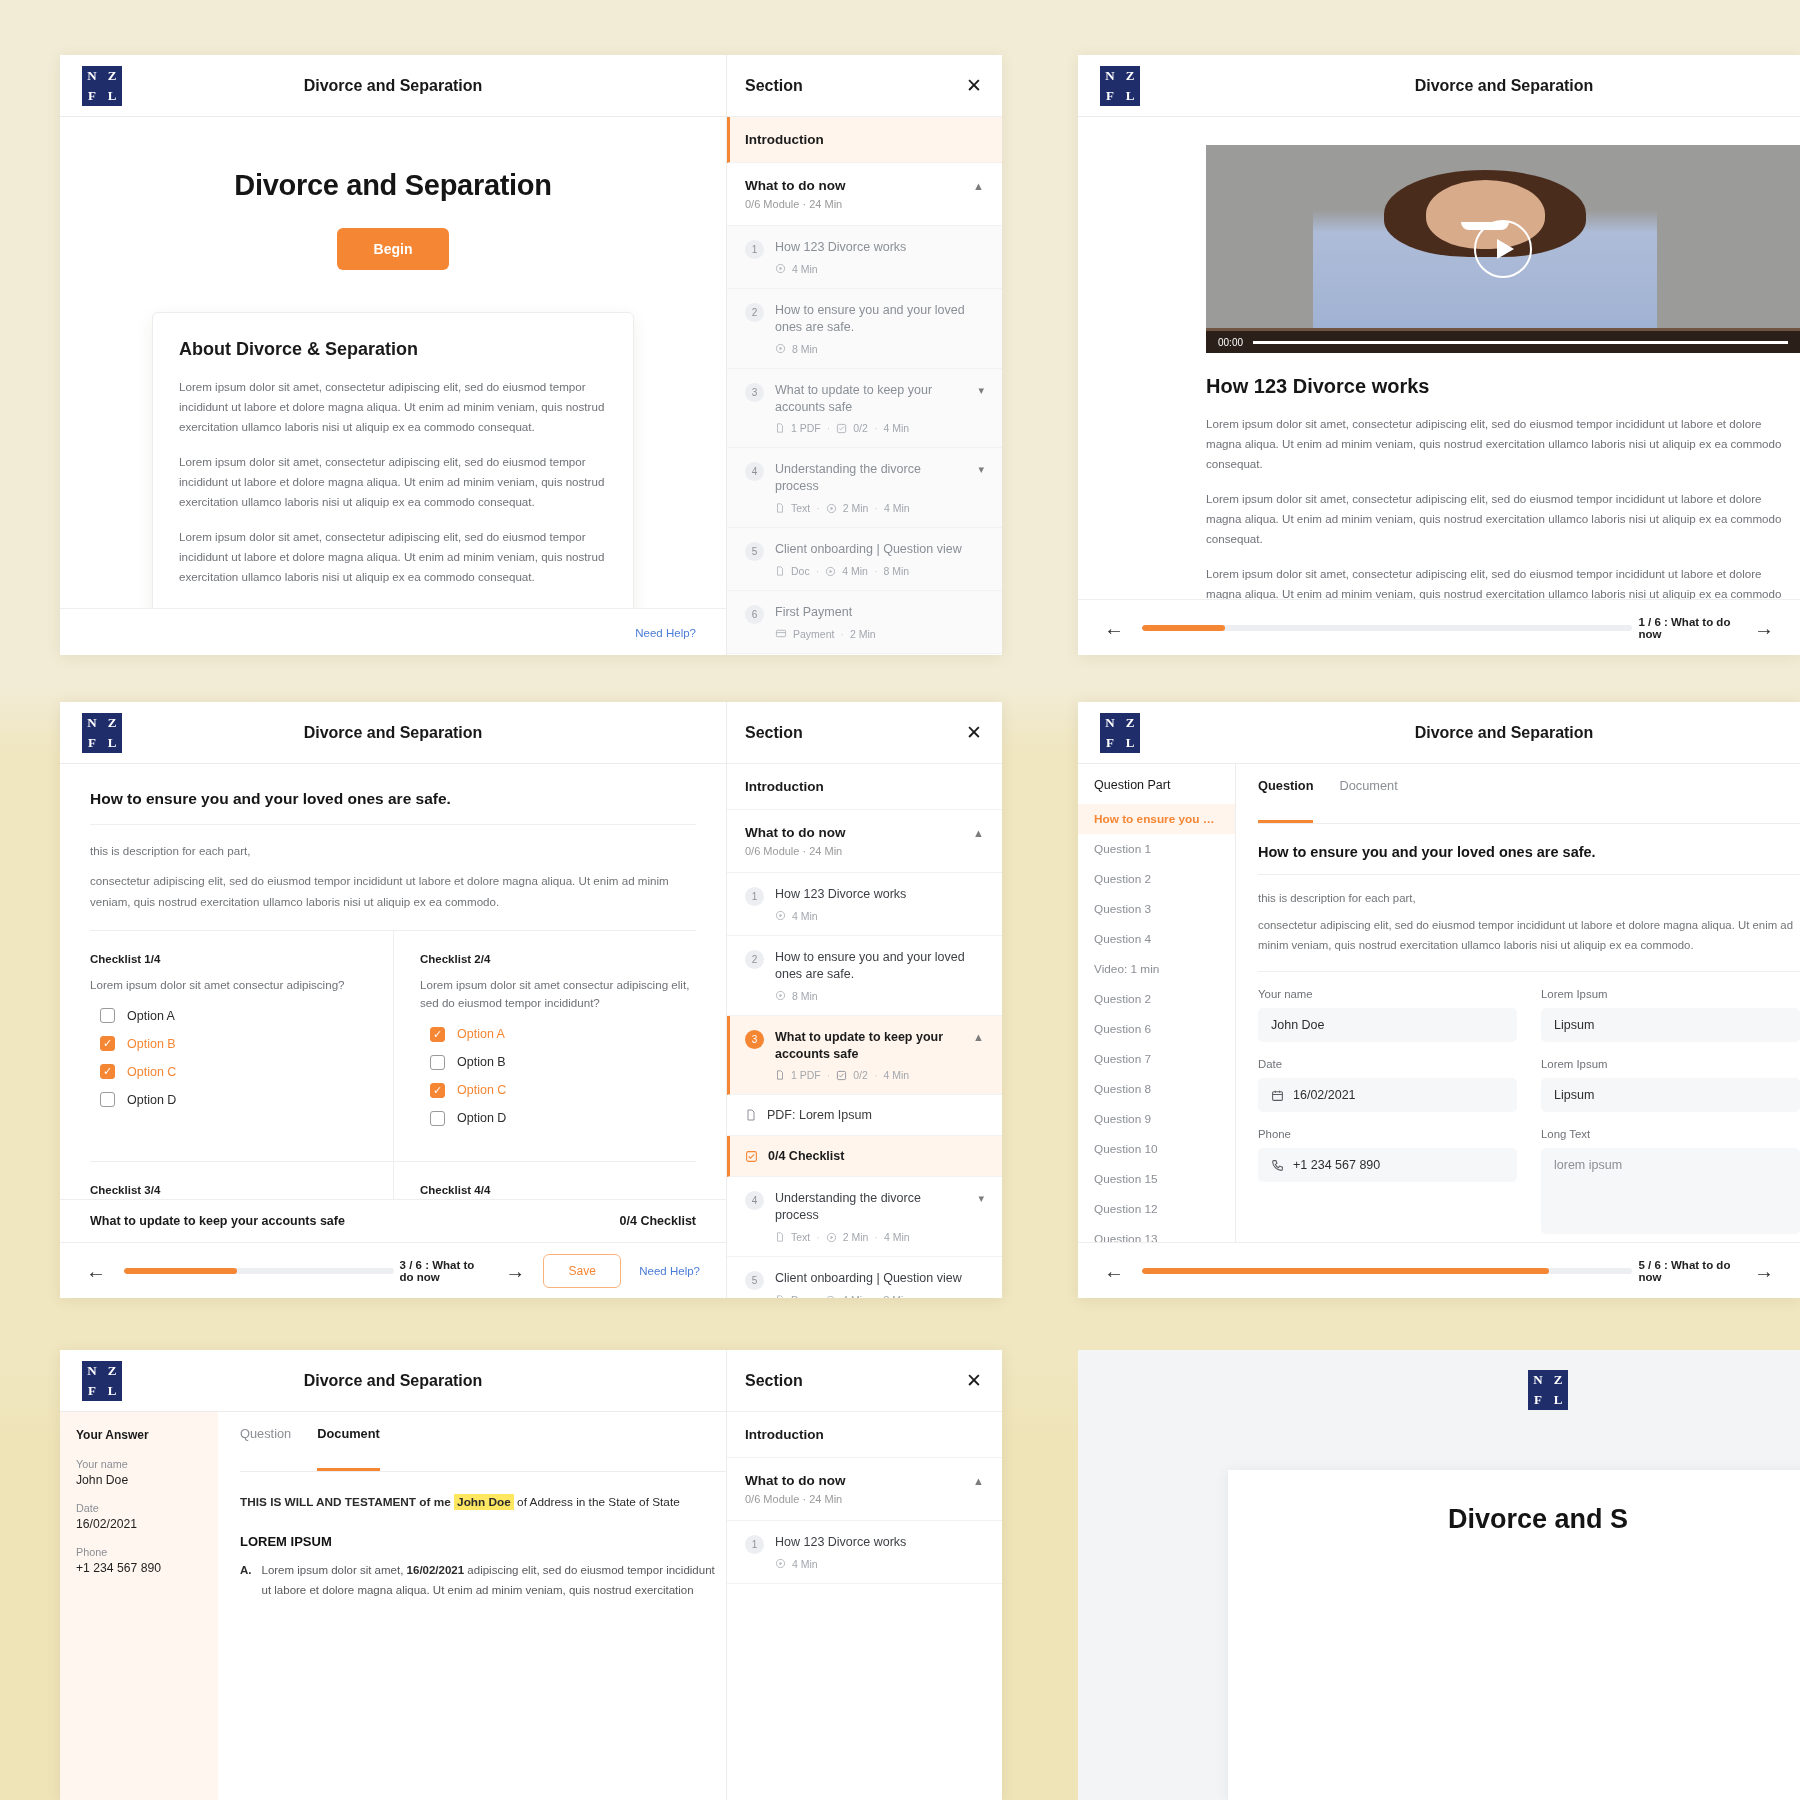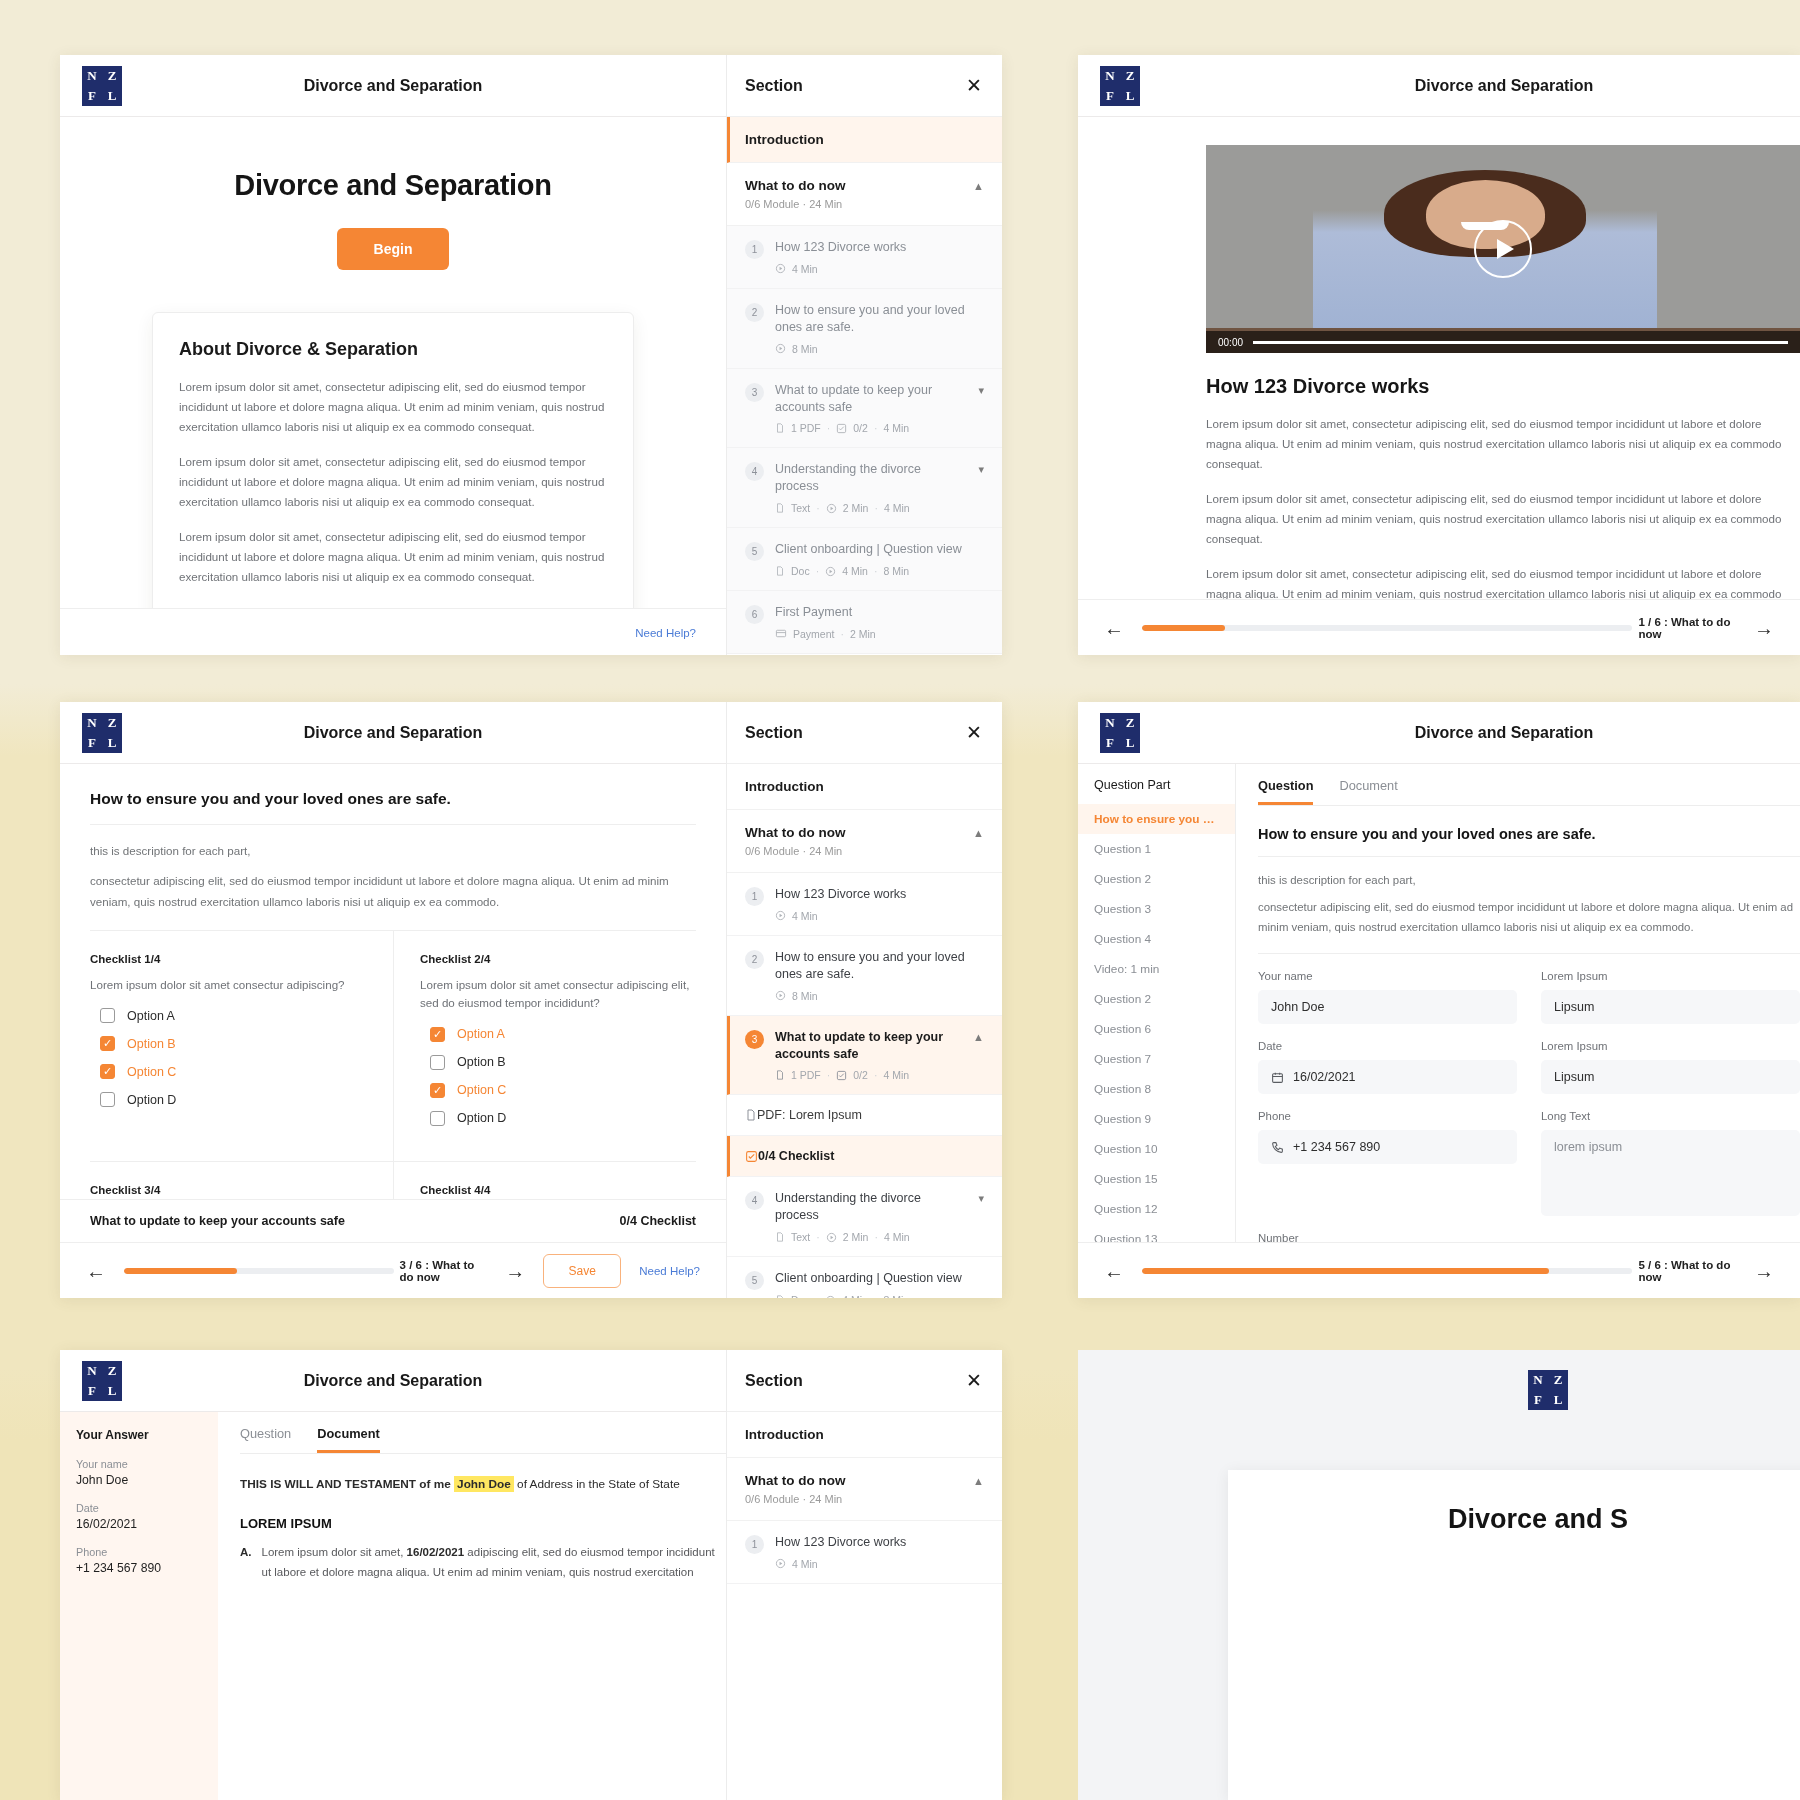--- a/index.html
+++ b/index.html
@@ -45,21 +45,21 @@
   .num { width: 19px; height: 19px; border-radius: 50%; background: #eceef1; color: #8d9199;
     font-size: 10px; display: flex; align-items: center; justify-content: center; flex: none; margin-top:1px;}
   .lesson.sel .num { background:#f58634; color:#fff; }
   .lz { flex: 1; min-width:0;}
   .lesson .lt { font-size: 12.5px; color: #8a8f96; line-height: 1.35; }
   .lesson.sel .lt { color:#1b1b1b; font-weight:700;}
   .lmeta { display: flex; align-items: center; flex-wrap: wrap; gap: 6px; margin-top: 7px;
     font-size: 10.5px; color: #a3a7ad; }
   .lmeta .dot { color: #cfd2d6; }
   .lmeta svg { flex:none; }
-  .plain-row { display:flex; align-items:center; padding:13px 18px; border-bottom:1px solid #f2f2f3; font-size:12.5px; color:#3b3b3b;}
+  .plain-row { display:flex; gap:10px; align-items:center; padding:13px 18px; border-bottom:1px solid #f2f2f3; font-size:12.5px; color:#3b3b3b;}
   .plain-row.hl { background:#fff5ed; border-left:3px solid #f58634; padding-left:15px; font-weight:700; color:#1b1b1b;}
 
   
   .intro { padding: 52px 60px 0; text-align: center; }
   .intro h1 { font-size: 29px; font-weight: 700; color: #151515; letter-spacing:-.3px;}
   .begin { margin: 26px auto 0; display: block; background: #f58634; color: #fff; border: none;
     border-radius: 6px; padding: 13px 0; width: 112px; font-size: 14px; font-weight: 700;
     font-family: inherit; cursor: pointer; }
   .about { margin: 42px 32px 0; background: #fff; border: 1px solid #ededed; border-radius: 6px;
     box-shadow: 0 5px 18px rgba(60,50,20,.07); padding: 26px 26px 30px; text-align: left; }
@@ -124,21 +124,21 @@
   .cl-subfoot { border-top: 1px solid #eee; padding: 14px 30px; display: flex;
     justify-content: space-between; font-size: 12.5px; font-weight: 700; color: #1b1b1b; background:#fff; flex:none;}
 
   
   .qpart { width: 158px; flex: none; border-right: 1px solid #ededed; padding: 14px 0; background:#fff;}
   .qpart h4 { font-size: 12.5px; font-weight: 400; color: #1a1a1a; padding: 0 16px 12px; }
   .qitem { font-size: 11.8px; color: #8b8f95; padding: 8px 16px; cursor: pointer; white-space:nowrap; overflow:hidden; text-overflow:ellipsis;}
   .qitem.act { background: #fff5ed; color: #f58634; font-weight: 700; }
   .qmain { flex: 1; padding: 0 0 0 22px; min-width:0;}
   .tabs { display: flex; gap: 26px; border-bottom: 1px solid #ededed; padding-top: 14px;}
-  .tab { font-size: 12.8px; color: #8b8f95; padding-bottom: 9px; cursor: pointer; }
+  .tab { font-size: 12.8px; color: #8b8f95; padding-bottom: 27px; cursor: pointer; }
   .tab.on { color: #1a1a1a; font-weight: 700; border-bottom: 3px solid #f58634; }
   .qtitle { font-size: 14.5px; font-weight: 700; color: #151515; padding: 20px 0 14px; border-bottom:1px solid #eee;}
   .qdesc { padding: 14px 0 16px; border-bottom: 1px solid #eee; }
   .qdesc p { font-size: 11.4px; color: #717477; line-height: 1.7; }
   .qdesc p + p { margin-top: 8px; }
   .fgrid { display: grid; grid-template-columns: 1fr 1fr; gap: 0 24px; padding-top: 16px; }
   .fl { font-size: 11.4px; color: #6f7277; margin-bottom: 8px; }
   .fi { background: #f6f7f9; border-radius: 5px; height: 34px; display: flex; align-items: center;
     gap: 9px; padding: 0 13px; font-size: 12.5px; color: #2e2e2e; margin-bottom: 16px; }
   .fi.ta { height: 86px; align-items: flex-start; padding-top: 10px; color:#8b8f95;}

